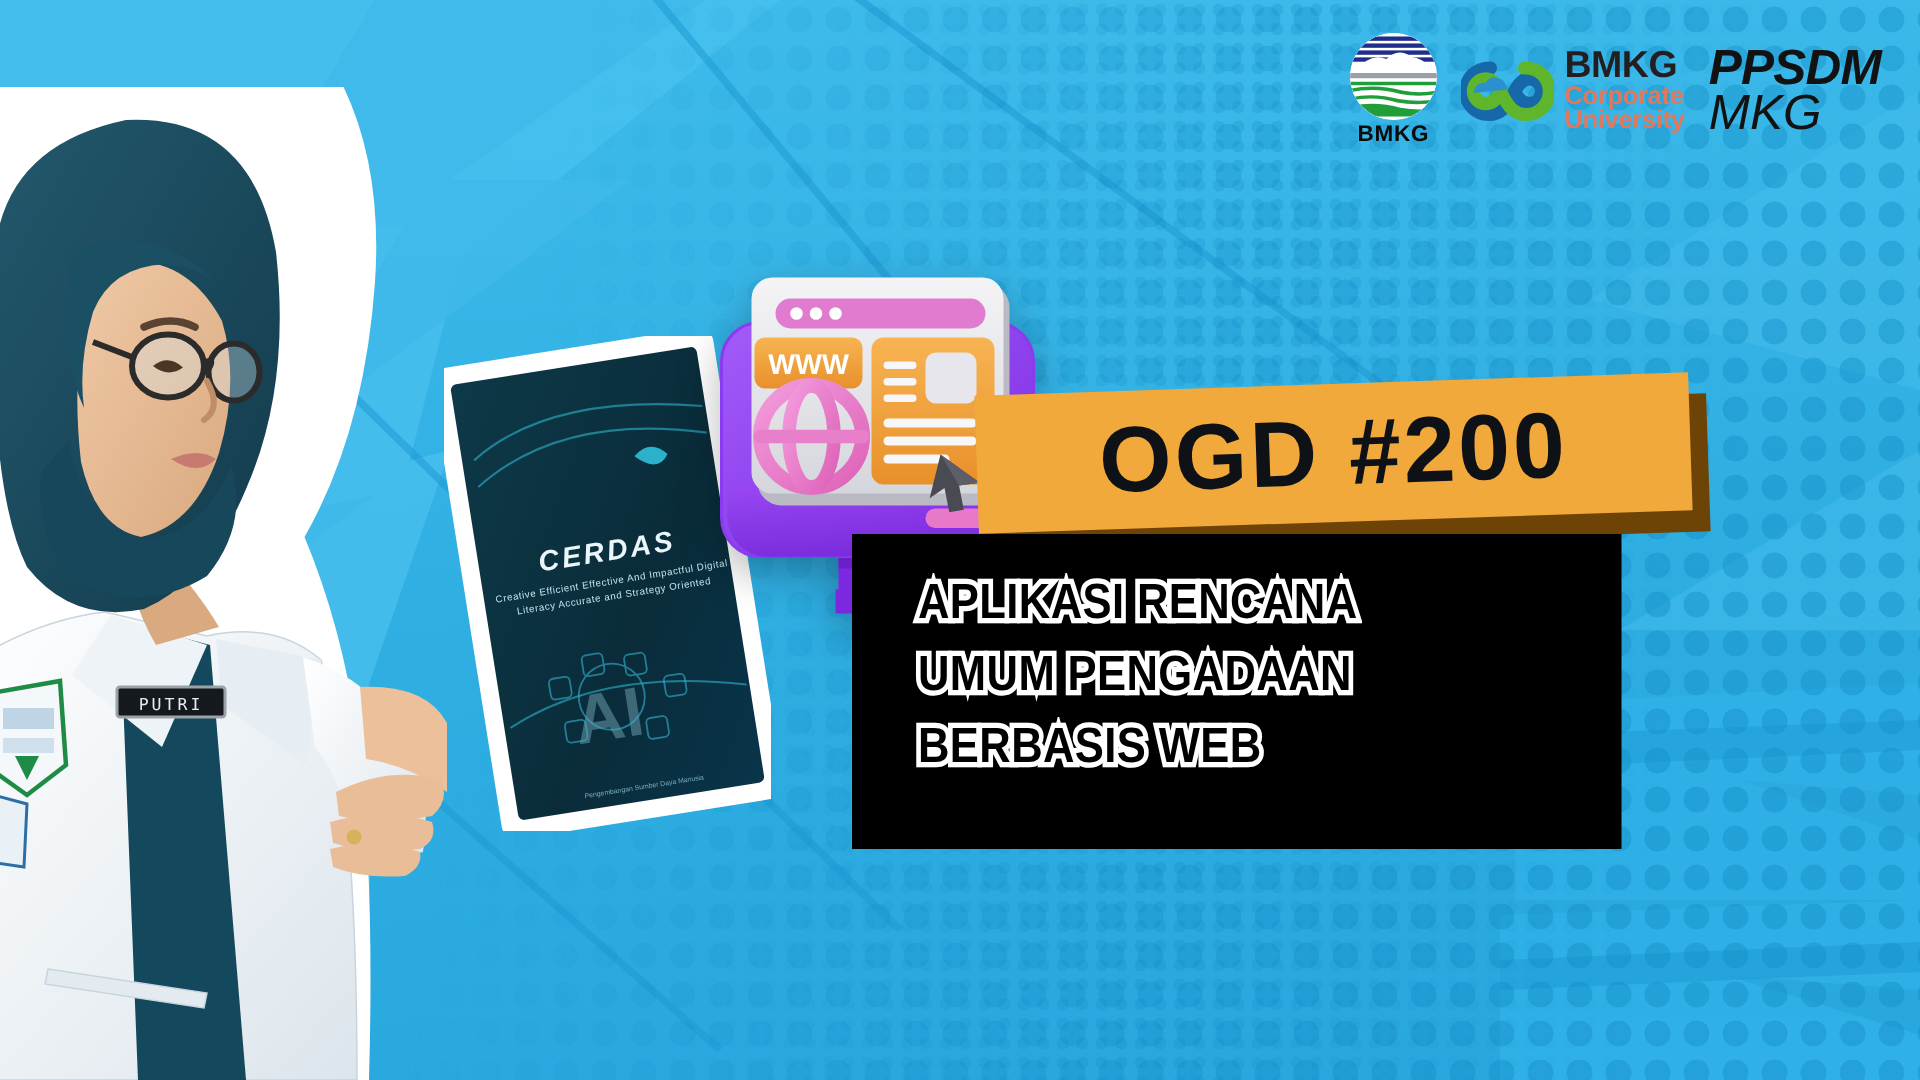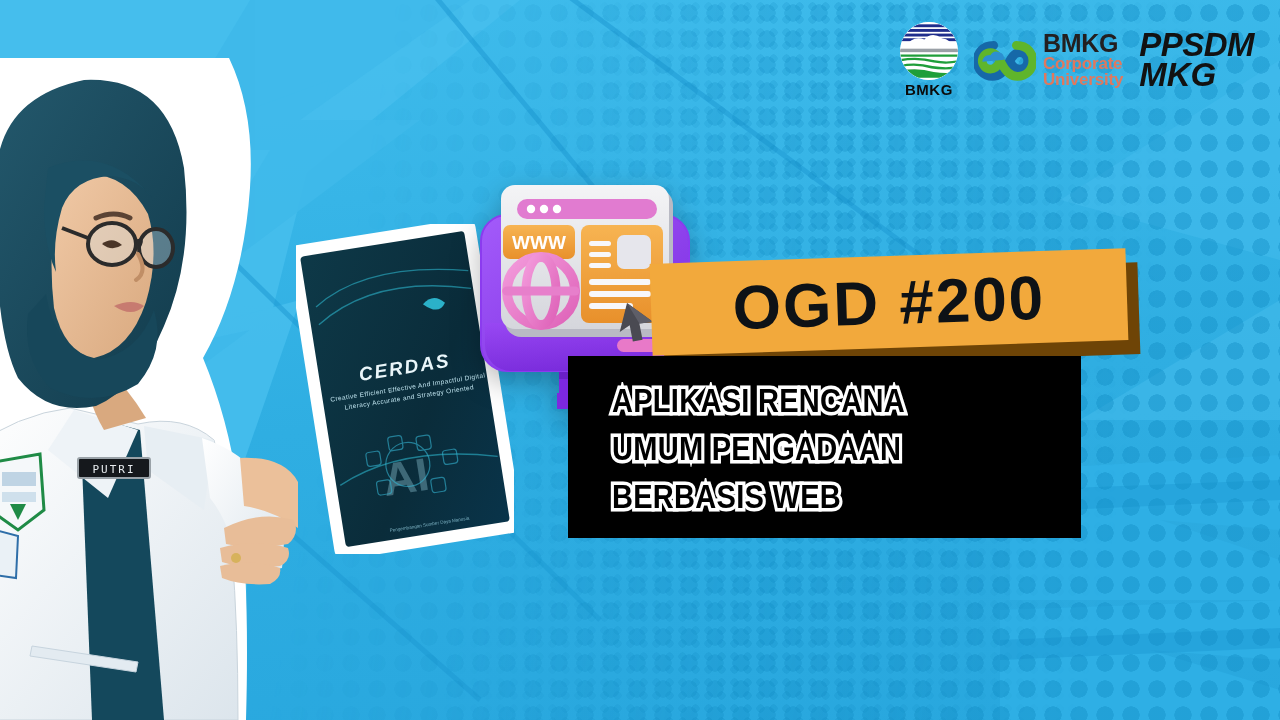--- a/index.html
+++ b/index.html
@@ -52,21 +52,21 @@
   }
   .logo-cu{ display:flex; align-items:center; gap:7px; }
   .logo-cu .mark{ width:62px; height:50px; }
   .logo-cu .words{ line-height:.98; }
   .logo-cu .w1{ font-size:25px; font-weight:bold; color:#231F20; letter-spacing:-.3px; }
   .logo-cu .w2{ font-size:17px; font-weight:bold; color:#E0785E; letter-spacing:-.2px; }
   .logo-cu .w3{ font-size:17px; font-weight:bold; color:#E0785E; letter-spacing:-.2px;text-align:center; }
 
   .logo-ppsdm{ line-height:.92; color:#121212; font-style:italic; text-align:left; }
   .logo-ppsdm .p1{ font-size:33px; font-weight:bold; letter-spacing:-.5px;text-align:center; }
-  .logo-ppsdm .p2{ font-size:33px; font-weight:bold; letter-spacing:0px; }
+  .logo-ppsdm .p2{ font-size:33px; font-weight:normal; letter-spacing:0px; }
 
   
   .web-icon{ position:absolute; left:475px; top:163px; width:228px; height:250px; }
   .web-icon svg{ width:100%; height:100%; display:block; filter:drop-shadow(0 10px 14px rgba(0,0,0,.28)); }
 
   
   .banner-wrap{ position:absolute; left:651px; top:256px; width:480px; height:116px; }
   .banner-shadow{
     position:absolute; left:12px; top:14px; width:476px; height:92px;
     background:#6E4406; transform:rotate(-1.9deg);
@@ -77,21 +77,21 @@
     display:flex; align-items:center; justify-content:center;
   }
   .banner-text{
     font-size:62px; font-weight:bold; color:#0E1216;
     letter-spacing:2px; white-space:nowrap;
     font-family:"Liberation Sans", sans-serif;
   }
 
   
   .title-box{
-    position:absolute; left:568px; top:356px; width:513px; height:182px;
+    position:absolute; left:568px; top:356px; width:513px; height:210px;
     background:#000;
   }
   .title-lines{
     position:absolute; left:44px; top:28px; right:14px;
     display:flex; flex-direction:column; gap:13px;
   }
   .title-line{
     font-family:"Liberation Sans", sans-serif;
     font-size:33px; font-weight:bold; color:#000;
     letter-spacing:.3px; line-height:1.06;

